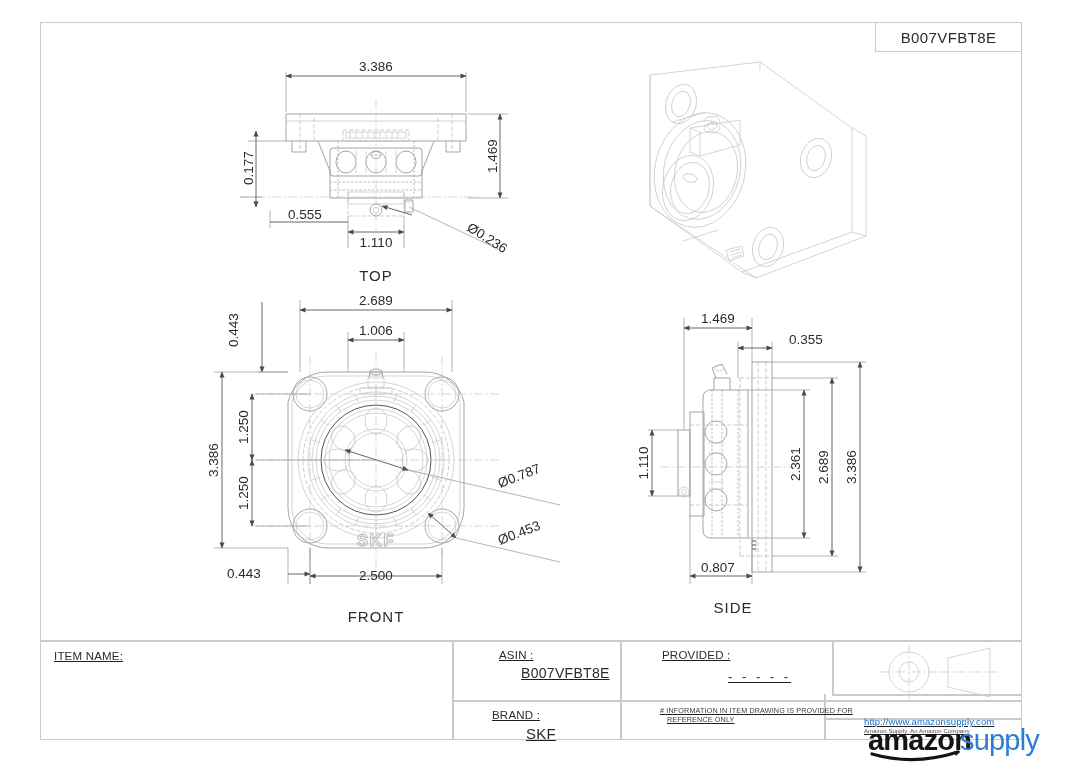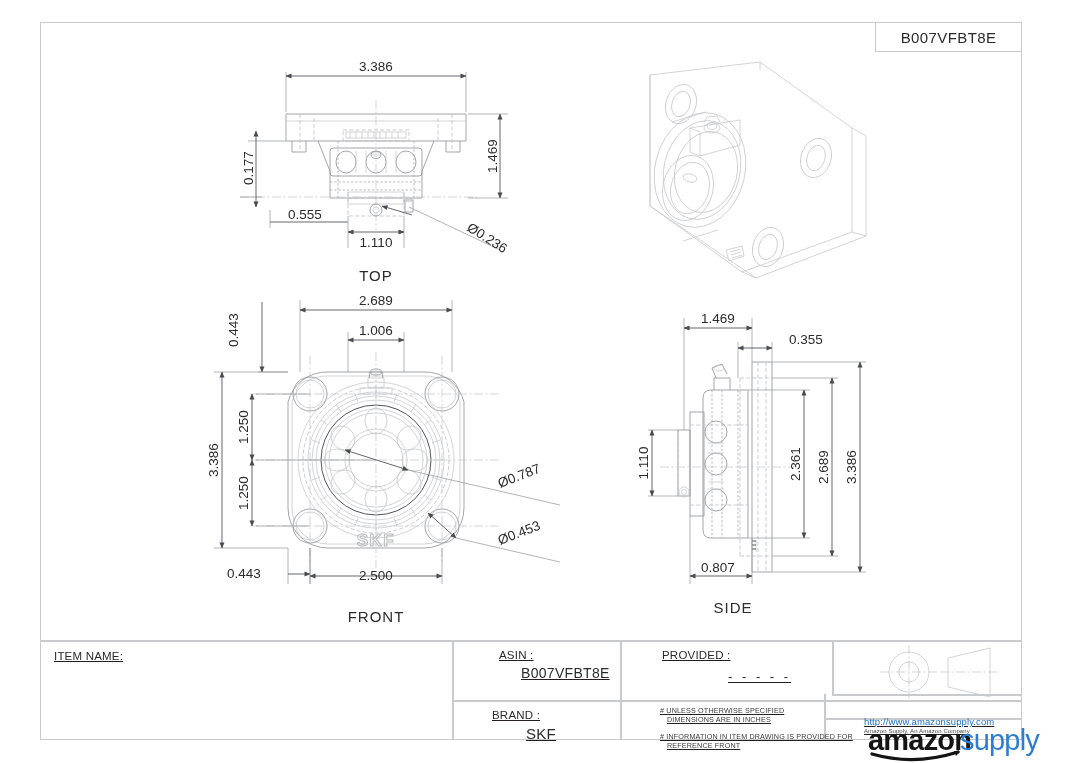--- a/index.html
+++ b/index.html
@@ -386,26 +386,22 @@
       <div class="val">SKF</div>
     </div>
 
     <div class="cell" id="mat-cell">
       <div class="lbl">PROVIDED :</div>
       <div class="dash">- - - - -</div>
     </div>
 
     <div class="cell" id="notes-cell">
       <div class="note">
-        <span># UNLESS OTHERWISE SPECIFIED</span>
-        <span class="ind">DIMENSIONS ARE IN INCHES</span>
-      </div>
-      <div class="note">
         <span># INFORMATION IN ITEM DRAWING IS PROVIDED FOR</span>
-        <span class="ind">REFERENCE FRONT</span>
+        <span class="ind">REFERENCE ONLY</span>
       </div>
     </div>
 
     <div class="cell" id="url-cell">
       <div class="url">http://www.amazonsupply.com</div>
       <div class="url-sub">Amazon Supply, An Amazon Company</div>
     </div>
 
     <div class="cell" id="logo-cell">
       <svg width="186" height="40" viewBox="0 0 186 40">

